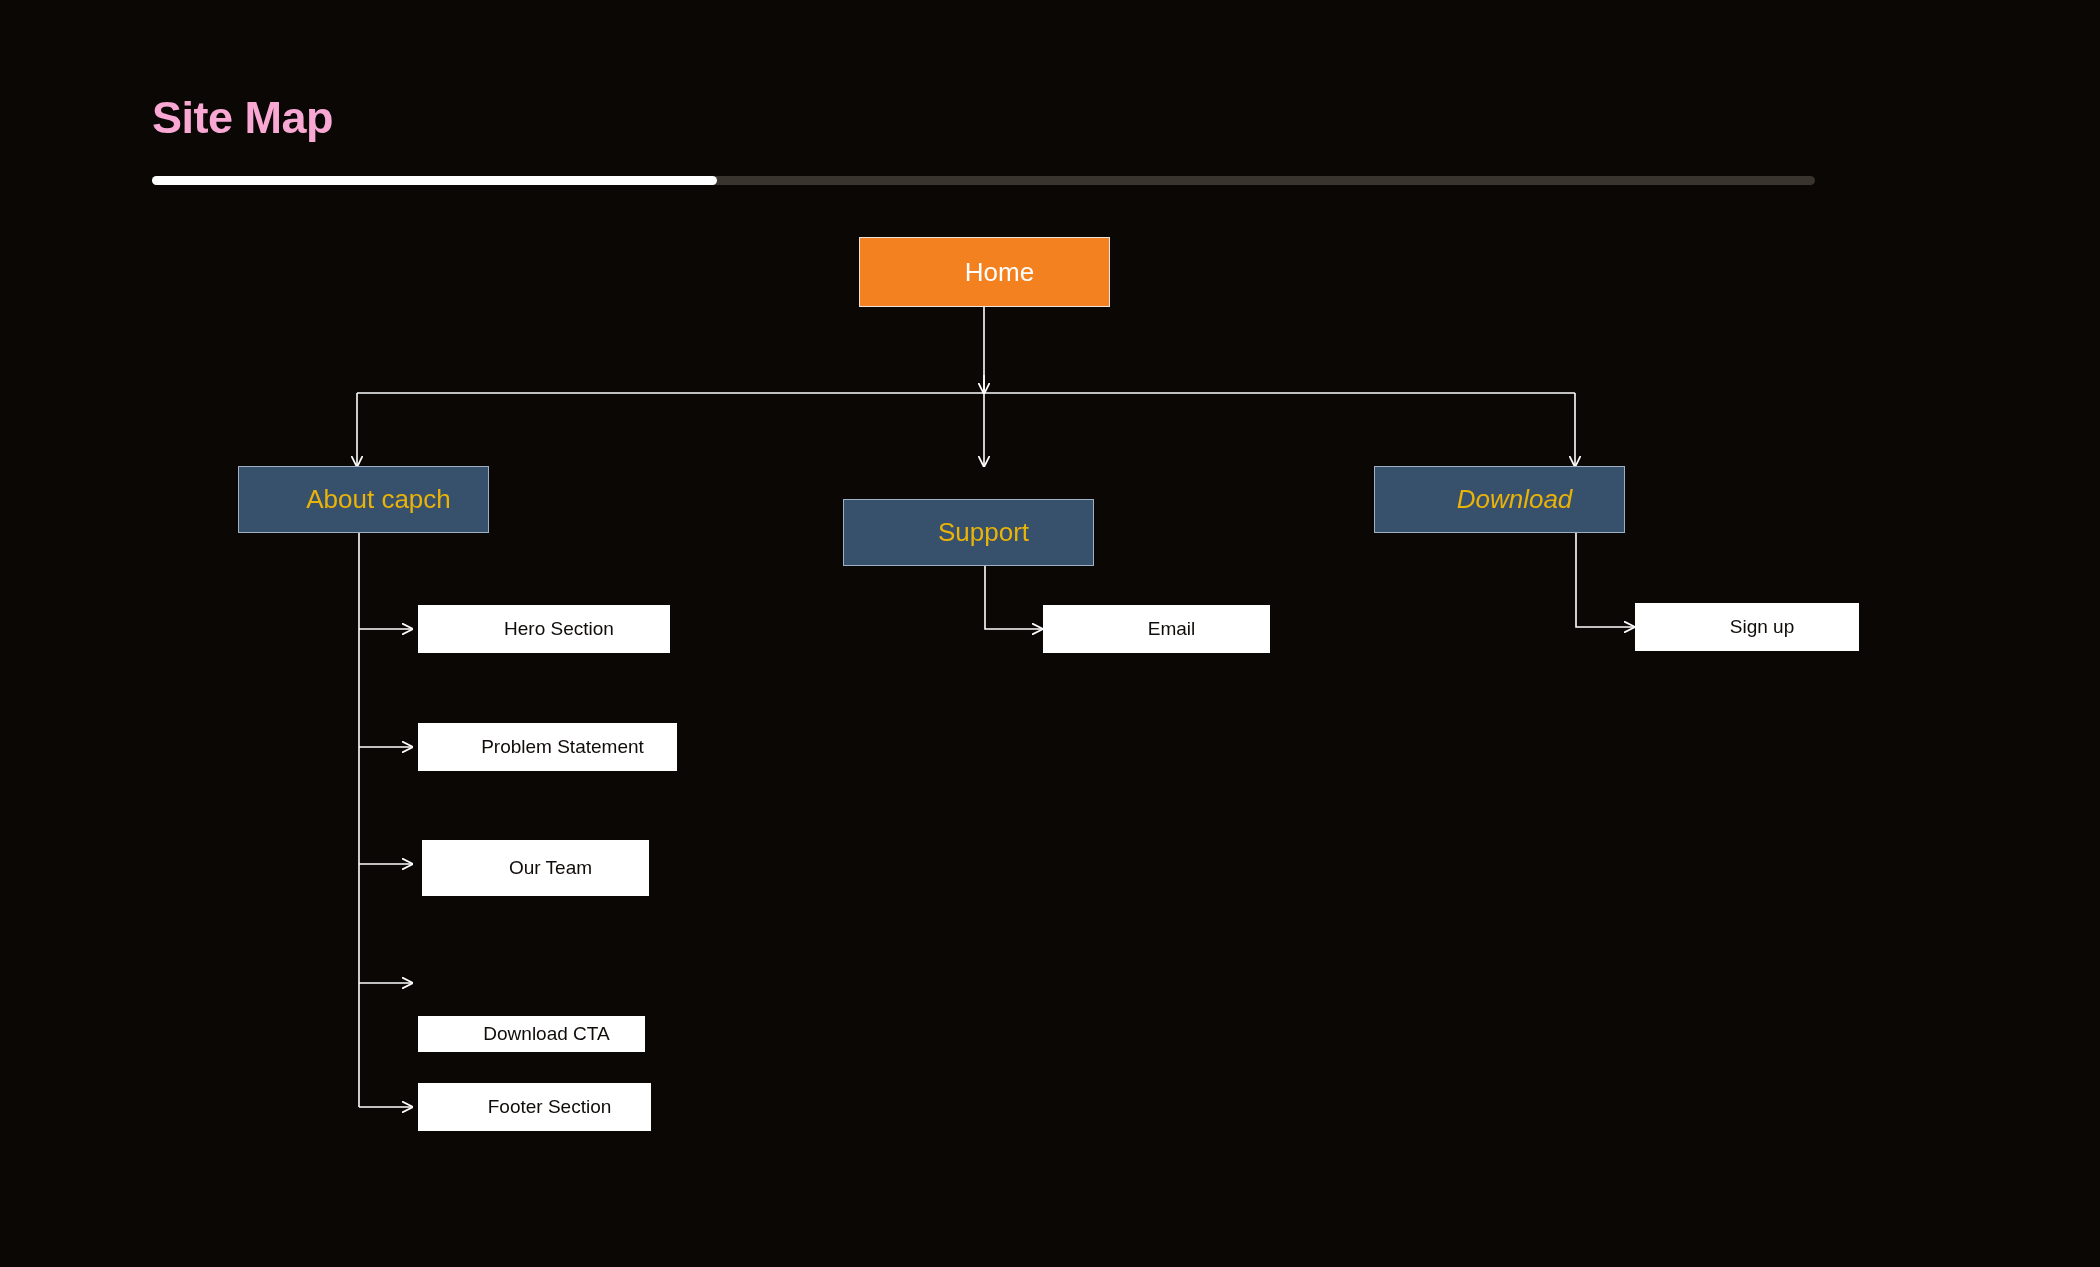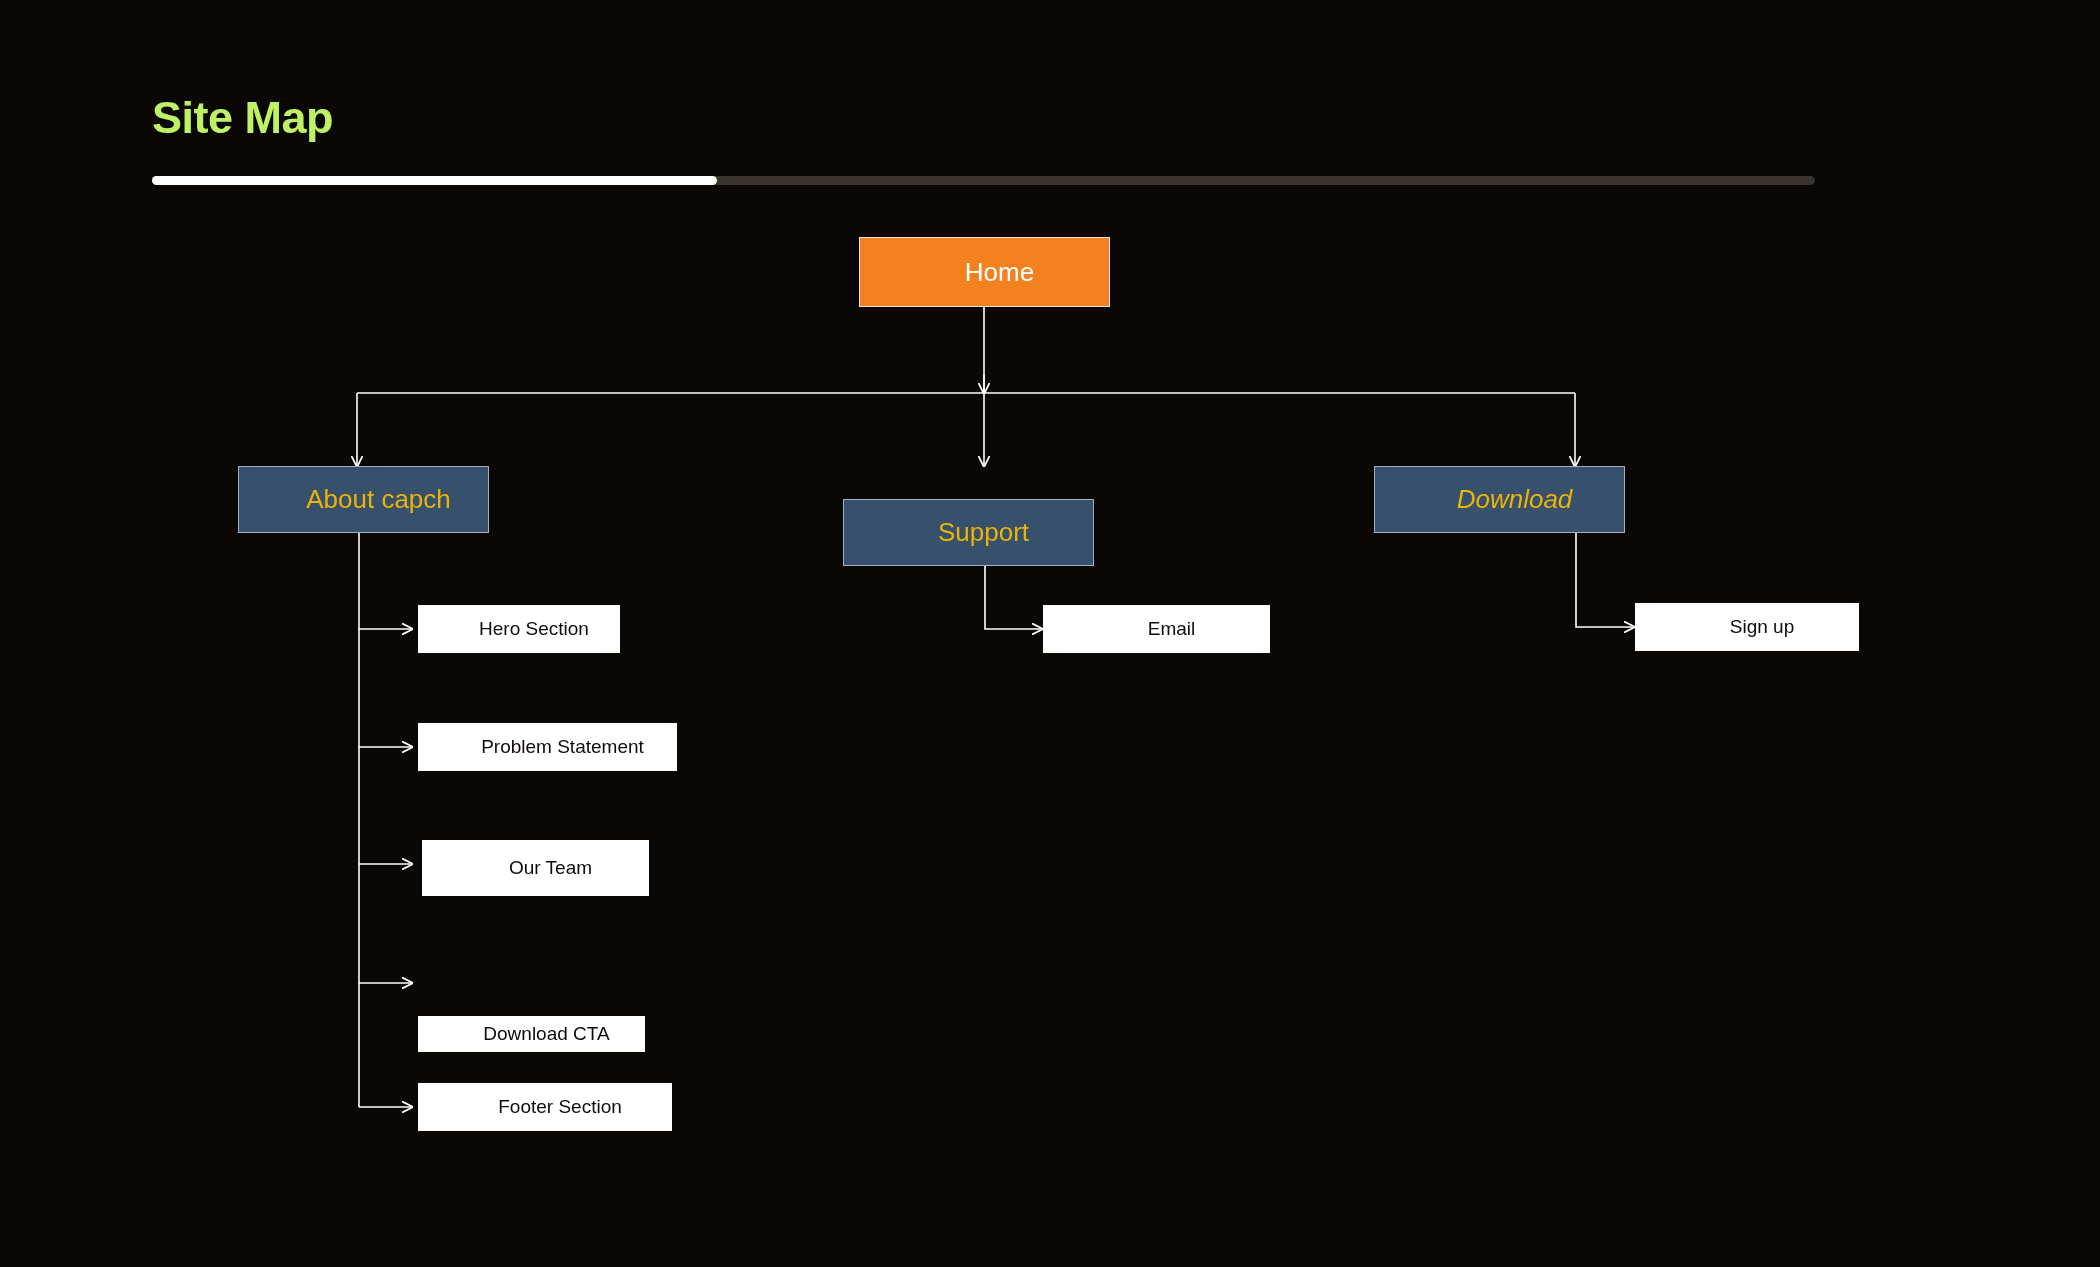--- a/index.html
+++ b/index.html
@@ -17,21 +17,21 @@
     -webkit-font-smoothing: antialiased;
   }
 
   
   #page-title {
     position: absolute;
     left: 152px;
     top: 95px;
     font-size: 45px;
     font-weight: bold;
-    color: #bef264;
+    color: #f9a8d4;
     letter-spacing: -0.5px;
     line-height: 1;
   }
 
   #progress-track {
     position: absolute;
     left: 152px;
     top: 176px;
     width: 1663px;
     height: 9px;
@@ -148,27 +148,27 @@
   </svg>
 
   <div class="node node-root" style="left:859px; top:237px; width:251px; height:70px;">Home</div>
 
   <div class="node node-branch" style="left:238px; top:466px; width:251px; height:67px;">About capch</div>
 
   <div class="node node-branch" style="left:843px; top:466px; width:251px; height:67px;margin-top:33px;">Support</div>
 
   <div class="node node-branch" style="left:1374px; top:466px; width:251px; height:67px;font-style:italic;">Download</div>
 
-  <div class="node node-leaf" style="left:418px; top:605px; width:202px; height:48px;">Hero Section</div>
+  <div class="node node-leaf" style="left:418px; top:605px; width:252px; height:48px;">Hero Section</div>
 
   <div class="node node-leaf" style="left:418px; top:723px; width:259px; height:48px;">Problem Statement</div>
 
   <div class="node node-leaf" style="left:422px; top:840px; width:227px; height:56px;">Our Team</div>
 
   <div class="node node-leaf" style="left:418px; top:1016px; width:227px; height:36px;">Download CTA</div>
 
-  <div class="node node-leaf" style="left:418px; top:1083px; width:254px; height:48px;">Footer Section</div>
+  <div class="node node-leaf" style="left:418px; top:1083px; width:233px; height:48px;">Footer Section</div>
 
   <div class="node node-leaf" style="left:1043px; top:605px; width:227px; height:48px;">Email</div>
 
   <div class="node node-leaf" style="left:1635px; top:603px; width:224px; height:48px;">Sign up</div>
 
 </div>
 
 </body></html>

